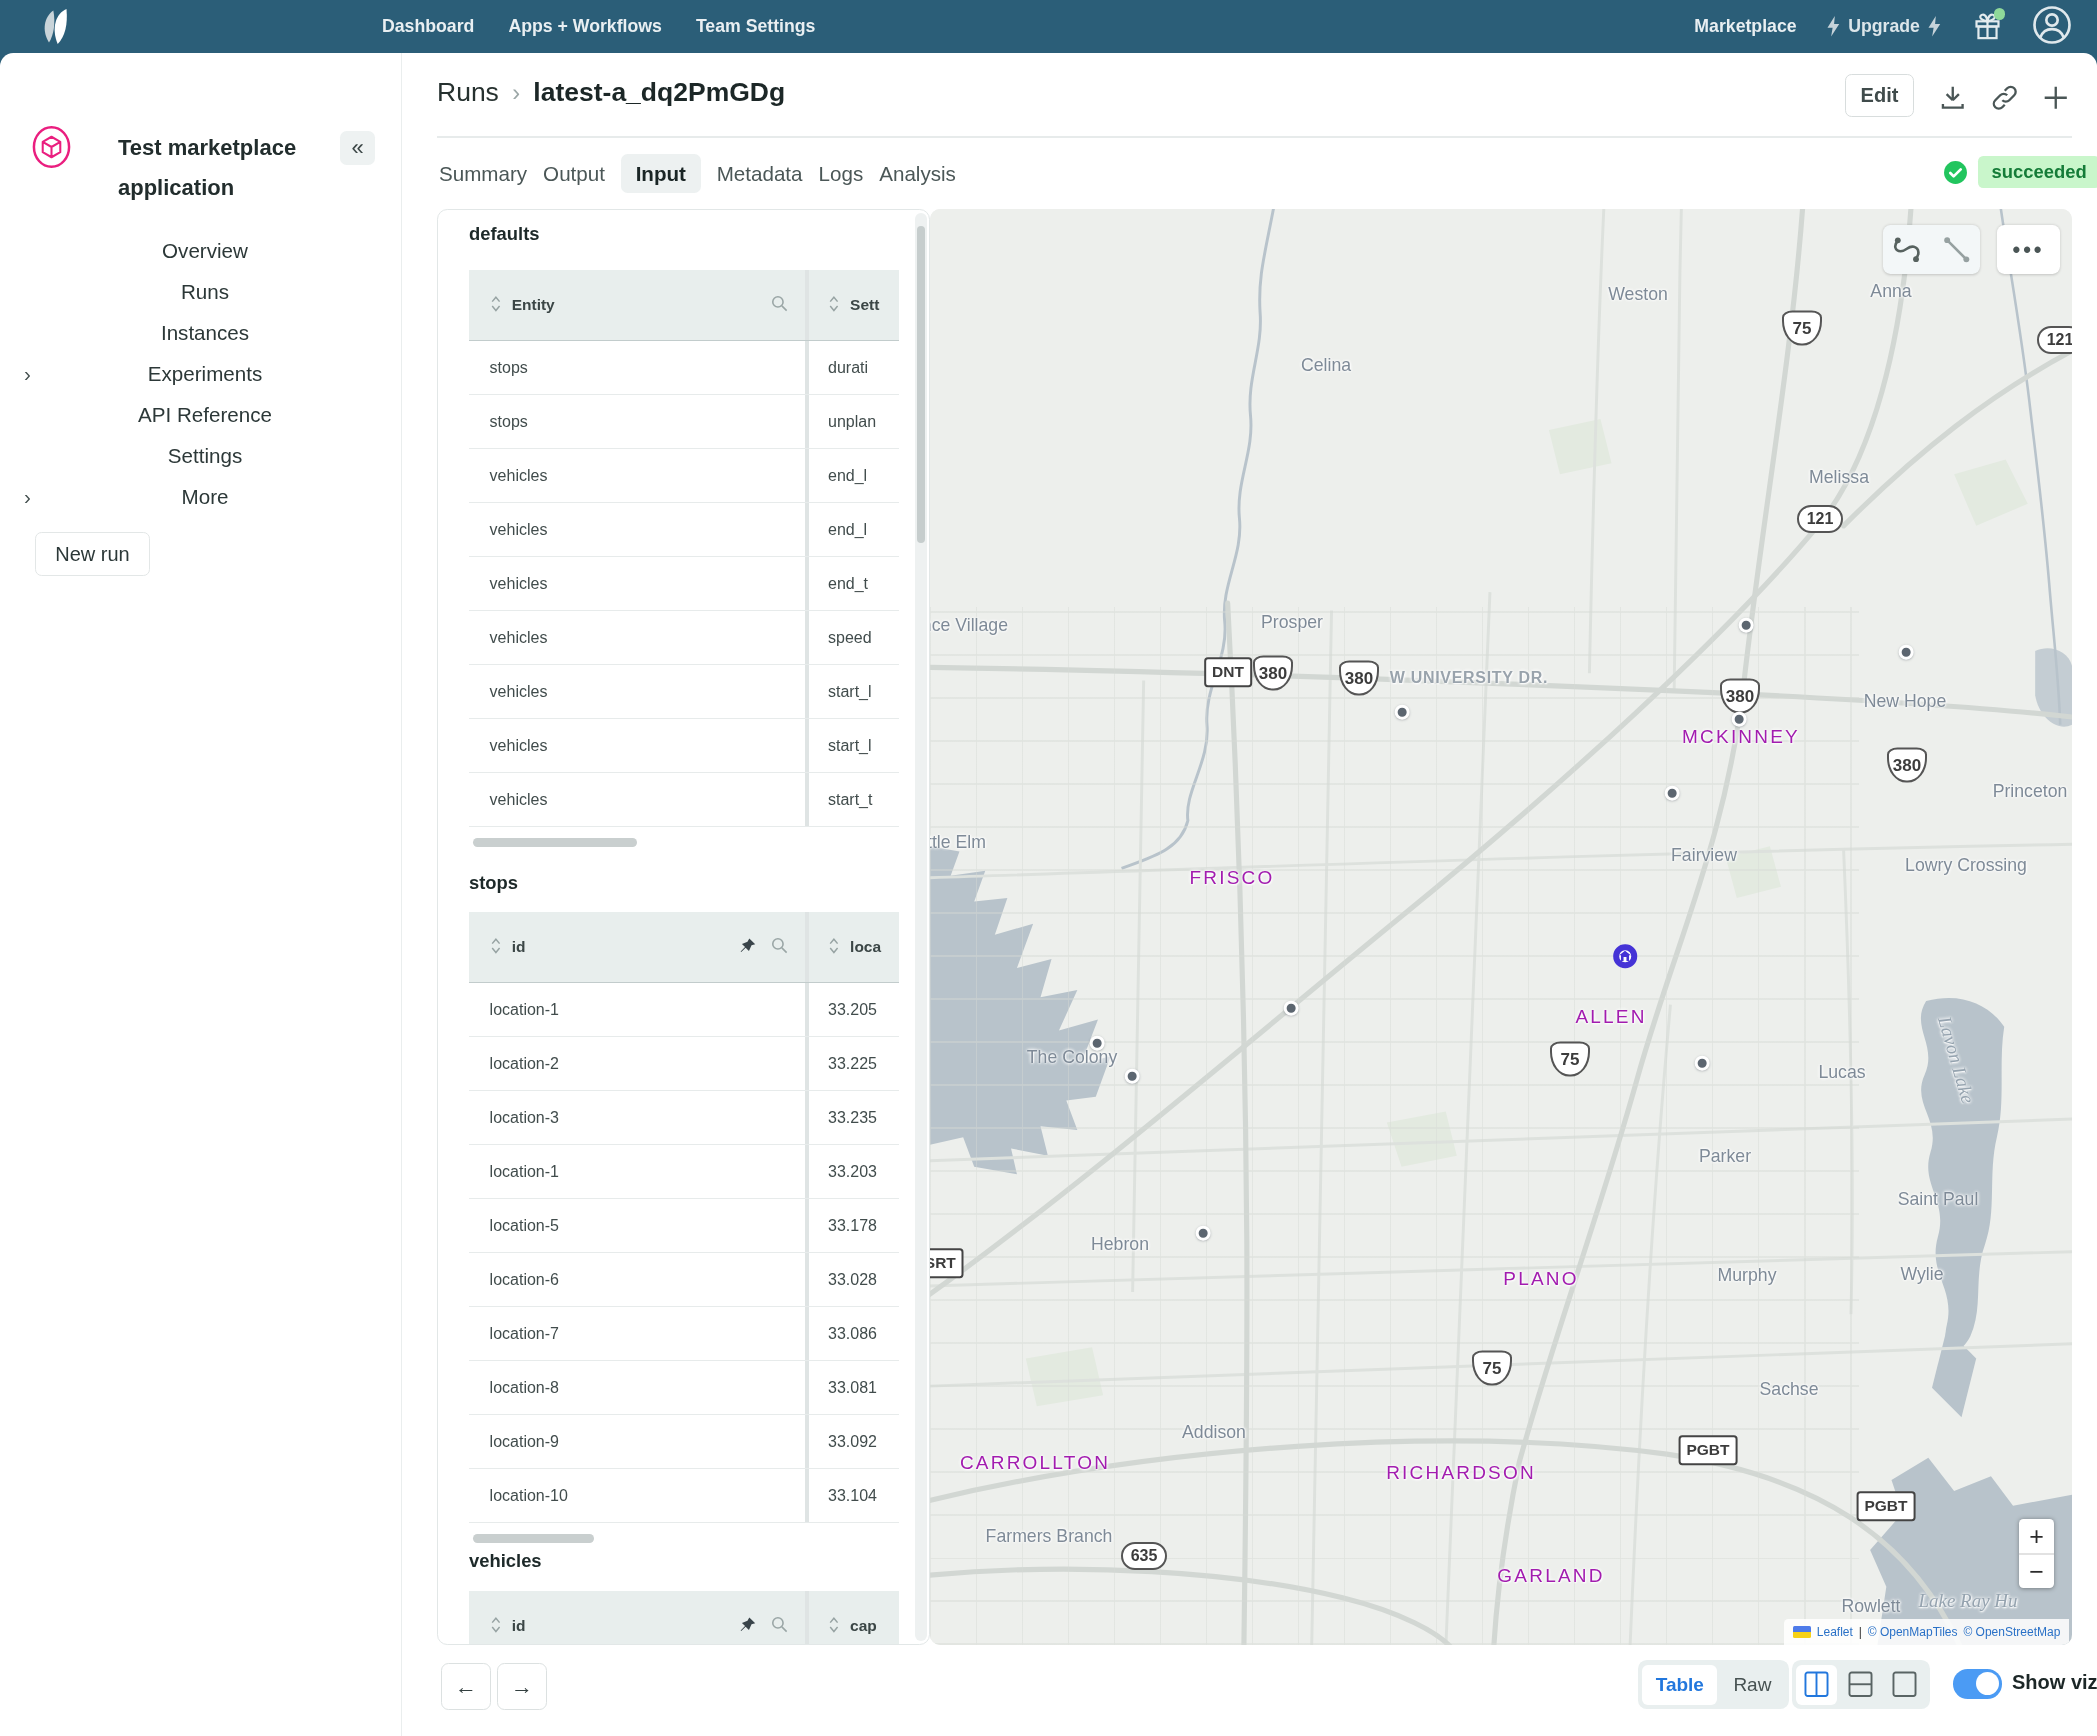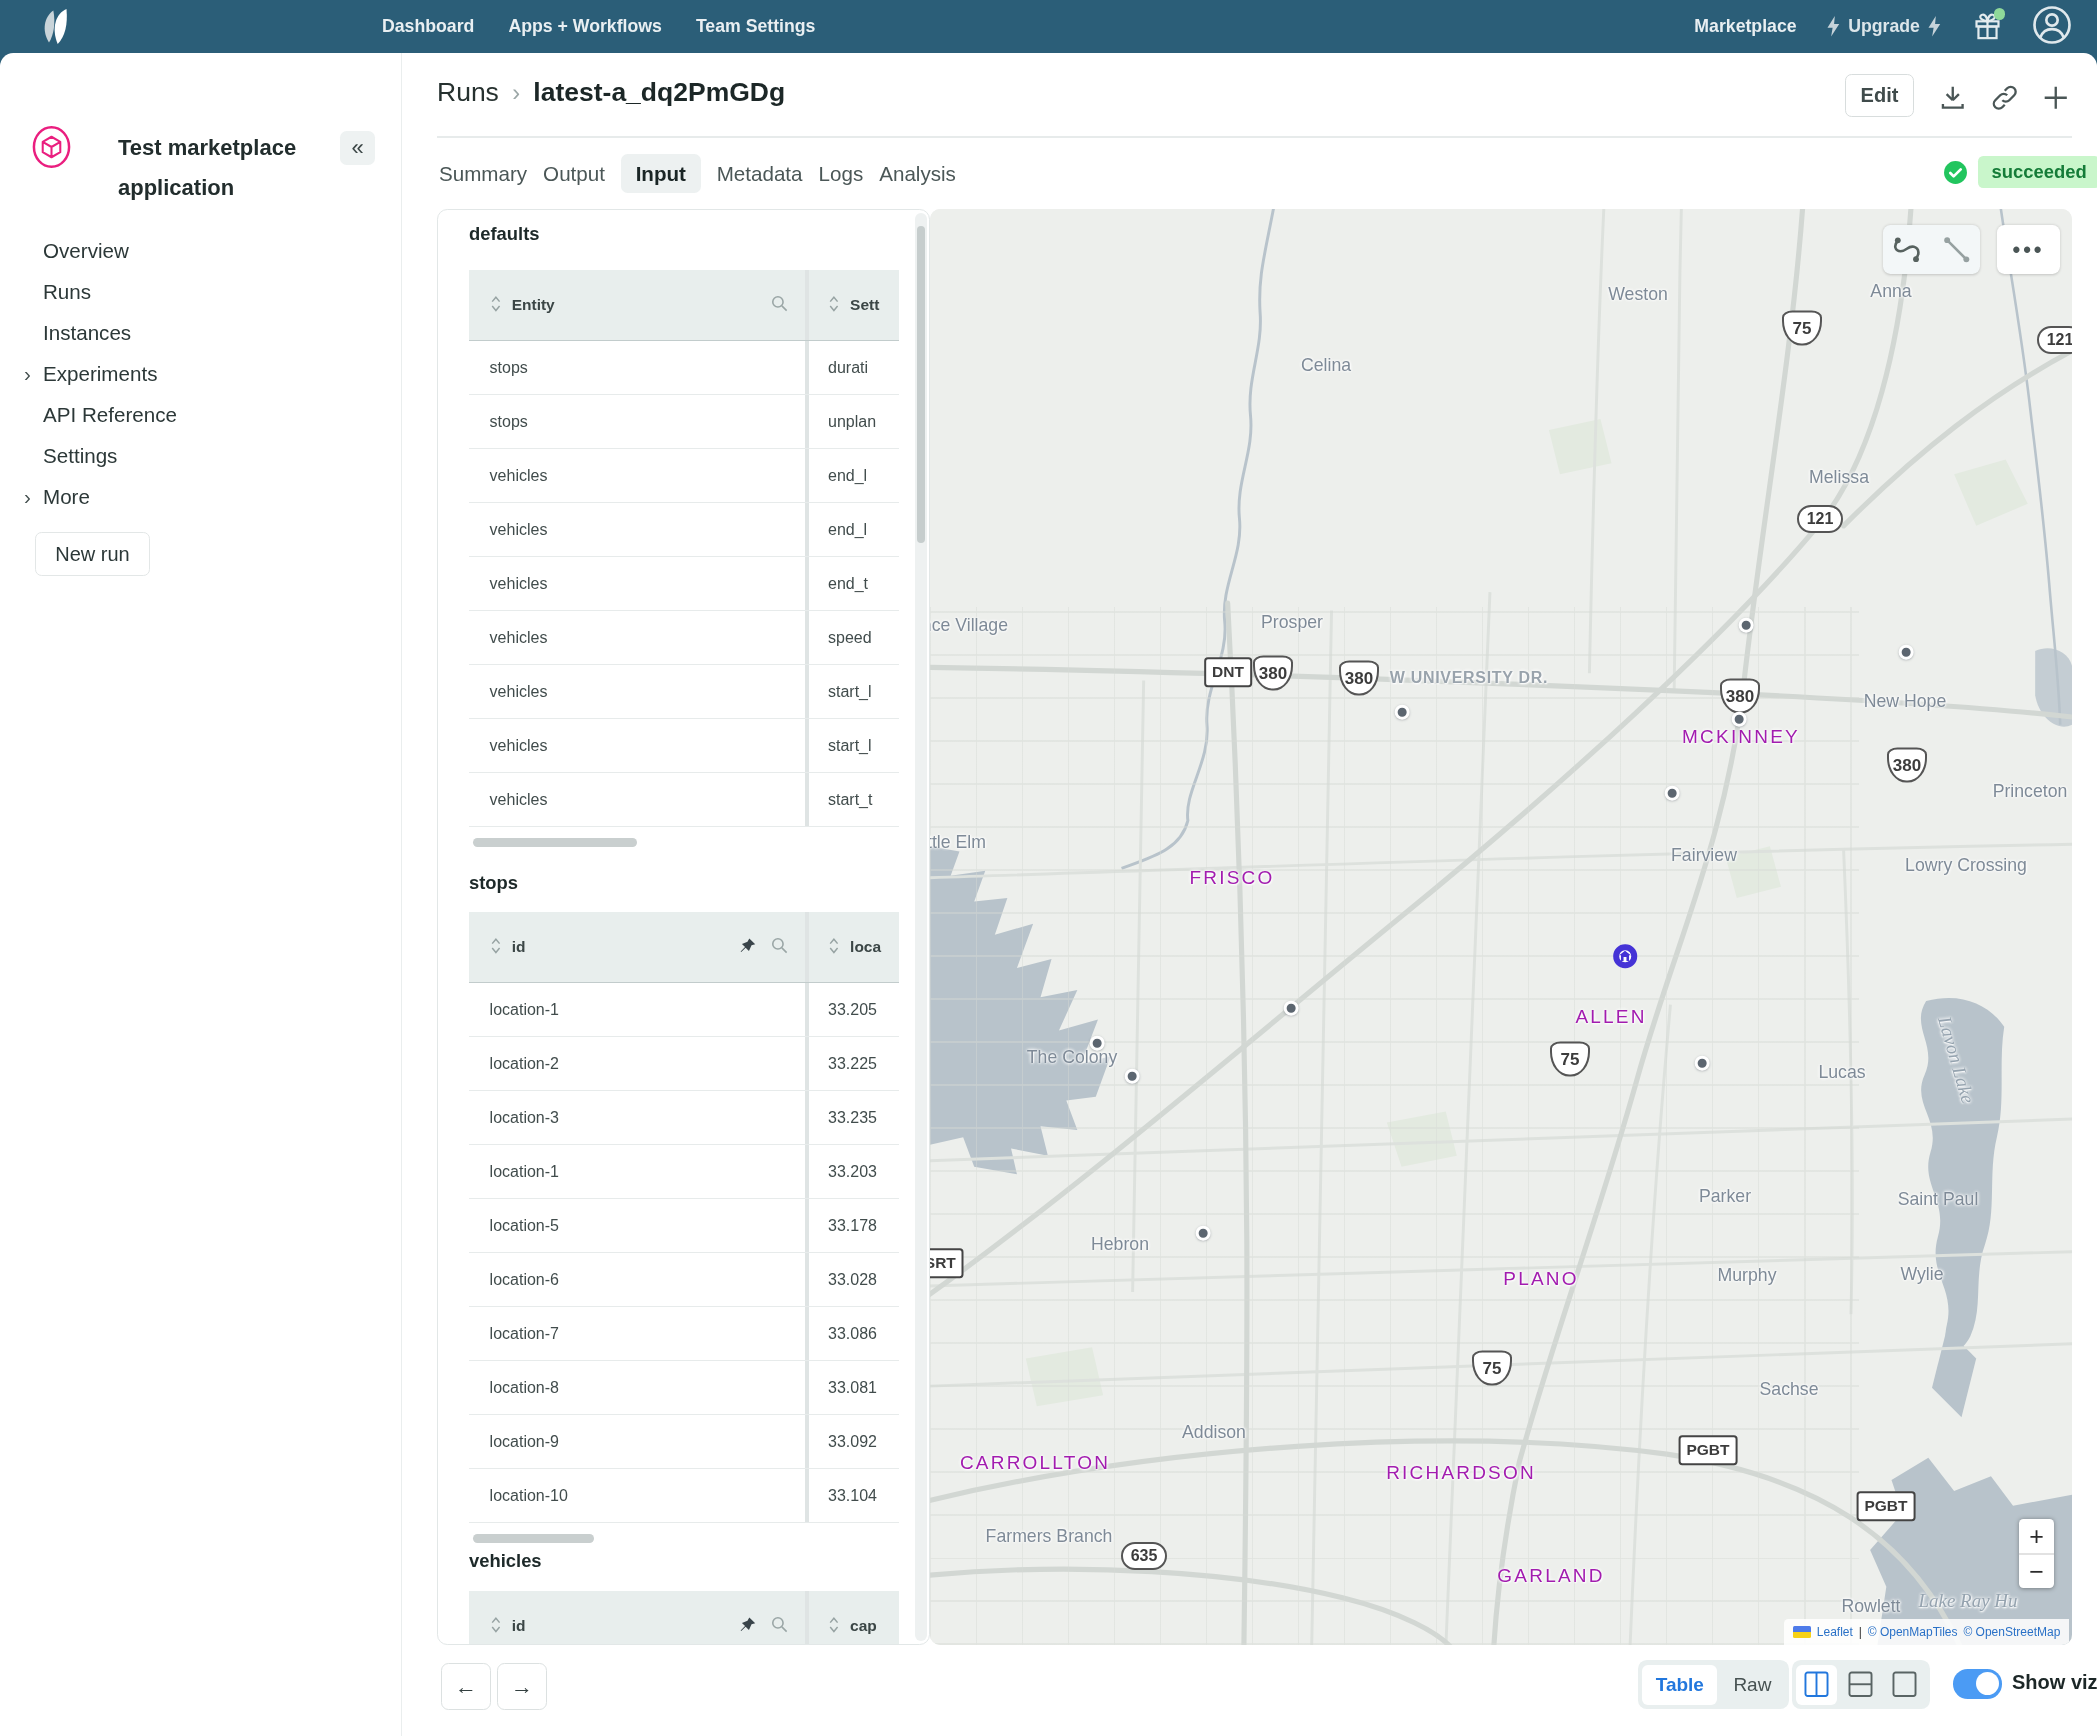--- a/index.html
+++ b/index.html
@@ -18,21 +18,21 @@
 
   
   .sheet { position:absolute; left:0; top:53px; right:0; bottom:0; background:#ffffff; border-radius:13.3px 13.3px 0 0; z-index:1; }
 
   
   .sidebar { position:absolute; left:0; top:53px; width:402px; bottom:0; z-index:10; border-right:1.5px solid #eaeeee; }
   .app-logo { position:absolute; left:31px; top:72px; }
   .app-title { position:absolute; left:83px; top:75px; width:214px; font-size:22px; font-weight:700; color:#222d2d; line-height:40px;margin-left:35px; }
   .collapse-btn { position:absolute; left:340px; top:78px; width:35px; height:34px; background:#eef2f2; border:none; border-radius:6.6px; font-size:22px; color:#3c4747; cursor:pointer; line-height:32px; }
   .side-nav { position:absolute; left:43px; top:177px; width:324px; }
-  .side-item { position:relative; height:41px; line-height:41px; font-size:20.6px; color:#2c3838; cursor:pointer; white-space:nowrap; }
+  .side-item { position:relative; height:41px; line-height:41px; font-size:20.6px; color:#2c3838; cursor:pointer; white-space:nowrap;text-align:center; }
   .side-item .chev { position:absolute; left:-19px; color:#44504f; font-size:20.6px; }
   .new-run-btn { position:absolute; left:35px; top:479px; width:115px; height:44px; background:#fff; border:1.5px solid #e3e7e7; border-radius:6.6px; font-size:20px; color:#2c3838; cursor:pointer; font-family:inherit; }
 
   
   .breadcrumb { position:absolute; left:437px; top:77px; font-size:26.5px; color:#26312f; z-index:12; white-space:nowrap; }
   .breadcrumb .sep { color:#9cA7a7; margin:0 13.3px; font-size:23.6px; }
   .breadcrumb .current { font-weight:700; color:#1c2727; }
   .edit-btn { position:absolute; left:1845px; top:74px; width:69px; height:43px; background:#fff; border:1.5px solid #d8dddd; border-radius:6.6px; font-size:20px; font-weight:600; color:#404b4b; cursor:pointer; z-index:12; font-family:inherit; }
   .hdr-icon { position:absolute; top:83px; width:29.5px; height:29.5px; z-index:12; cursor:pointer; }
   .hr1 { position:absolute; left:437px; top:136px; width:1635px; height:1.5px; background:#e7ebeb; z-index:11; }
@@ -484,21 +484,21 @@
       <div class="ml city" style="left: 811px; top: 528px;">MCKINNEY</div>
       <div class="ml town" style="left: 1100px; top: 582px;">Princeton</div>
       <div class="ml town" style="left: 26.5px; top: 633px;">ttle Elm</div>
       <div class="ml town" style="left: 774px; top: 646px;">Fairview</div>
       <div class="ml town" style="left: 1036px; top: 656px;">Lowry Crossing</div>
       <div class="ml city" style="left: 302px; top: 669px;">FRISCO</div>
       <div class="ml city" style="left: 681px; top: 808px;">ALLEN</div>
       <div class="ml town" style="left: 142px; top: 848px;">The Colony</div>
       <div class="ml town" style="left: 912px; top: 863px;">Lucas</div>
       <div class="ml water-rot" style="left: 1026px; top: 851px;">Lavon Lake</div>
-      <div class="ml town" style="left: 795px; top: 947px; margin-top: 40px;">Parker</div>
+      <div class="ml town" style="left: 795px; top: 947px;">Parker</div>
       <div class="ml town" style="left: 1008px; top: 990px;">Saint Paul</div>
       <div class="ml town" style="left: 190px; top: 1035px;">Hebron</div>
       <div class="ml city" style="left: 611px; top: 1070px;">PLANO</div>
       <div class="ml town" style="left: 817px; top: 1066px;">Murphy</div>
       <div class="ml town" style="left: 992px; top: 1065px;">Wylie</div>
       <div class="ml town" style="left: 859px; top: 1180px;">Sachse</div>
       <div class="ml town" style="left: 284px; top: 1223px;">Addison</div>
       <div class="ml city" style="left: 105px; top: 1254px;">CARROLLTON</div>
       <div class="ml city" style="left: 531px; top: 1264px;">RICHARDSON</div>
       <div class="ml town" style="left: 119px; top: 1327px;">Farmers Branch</div>

